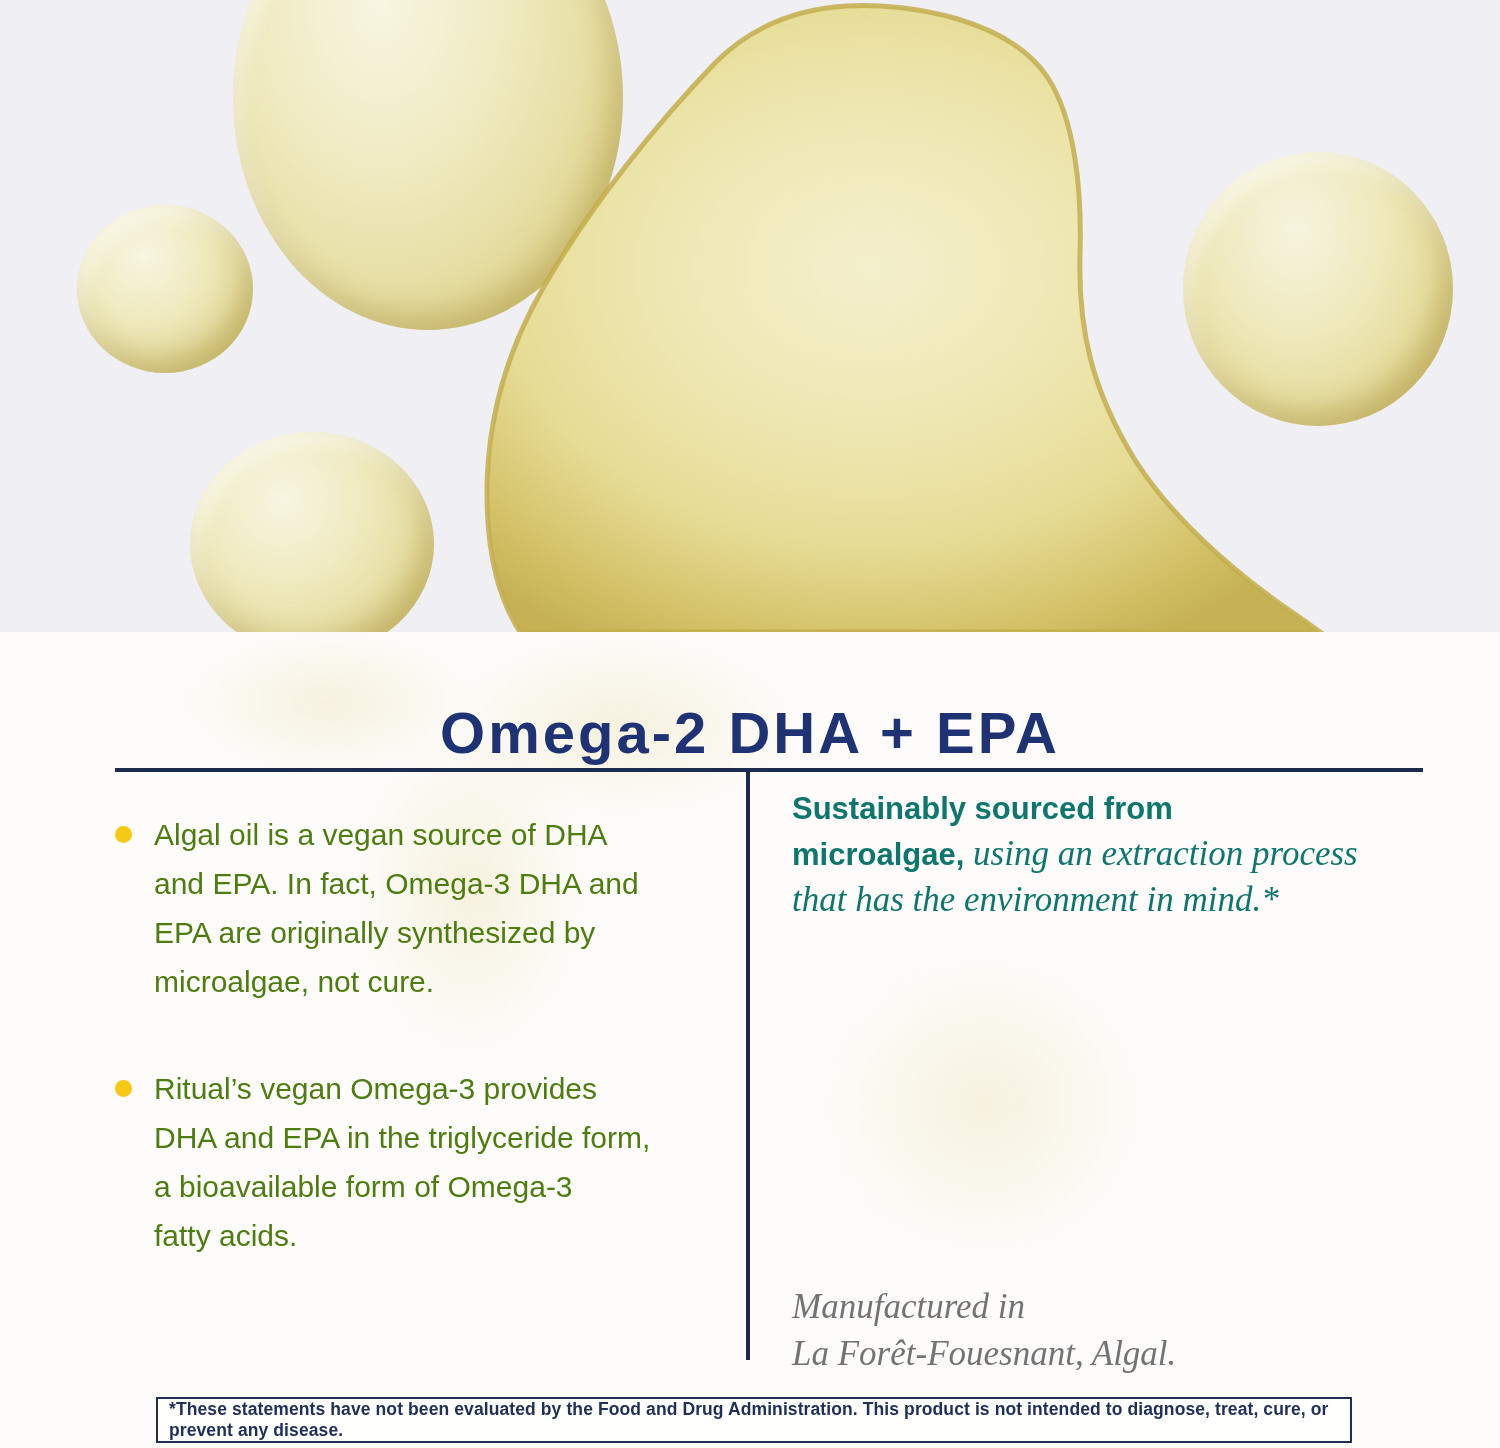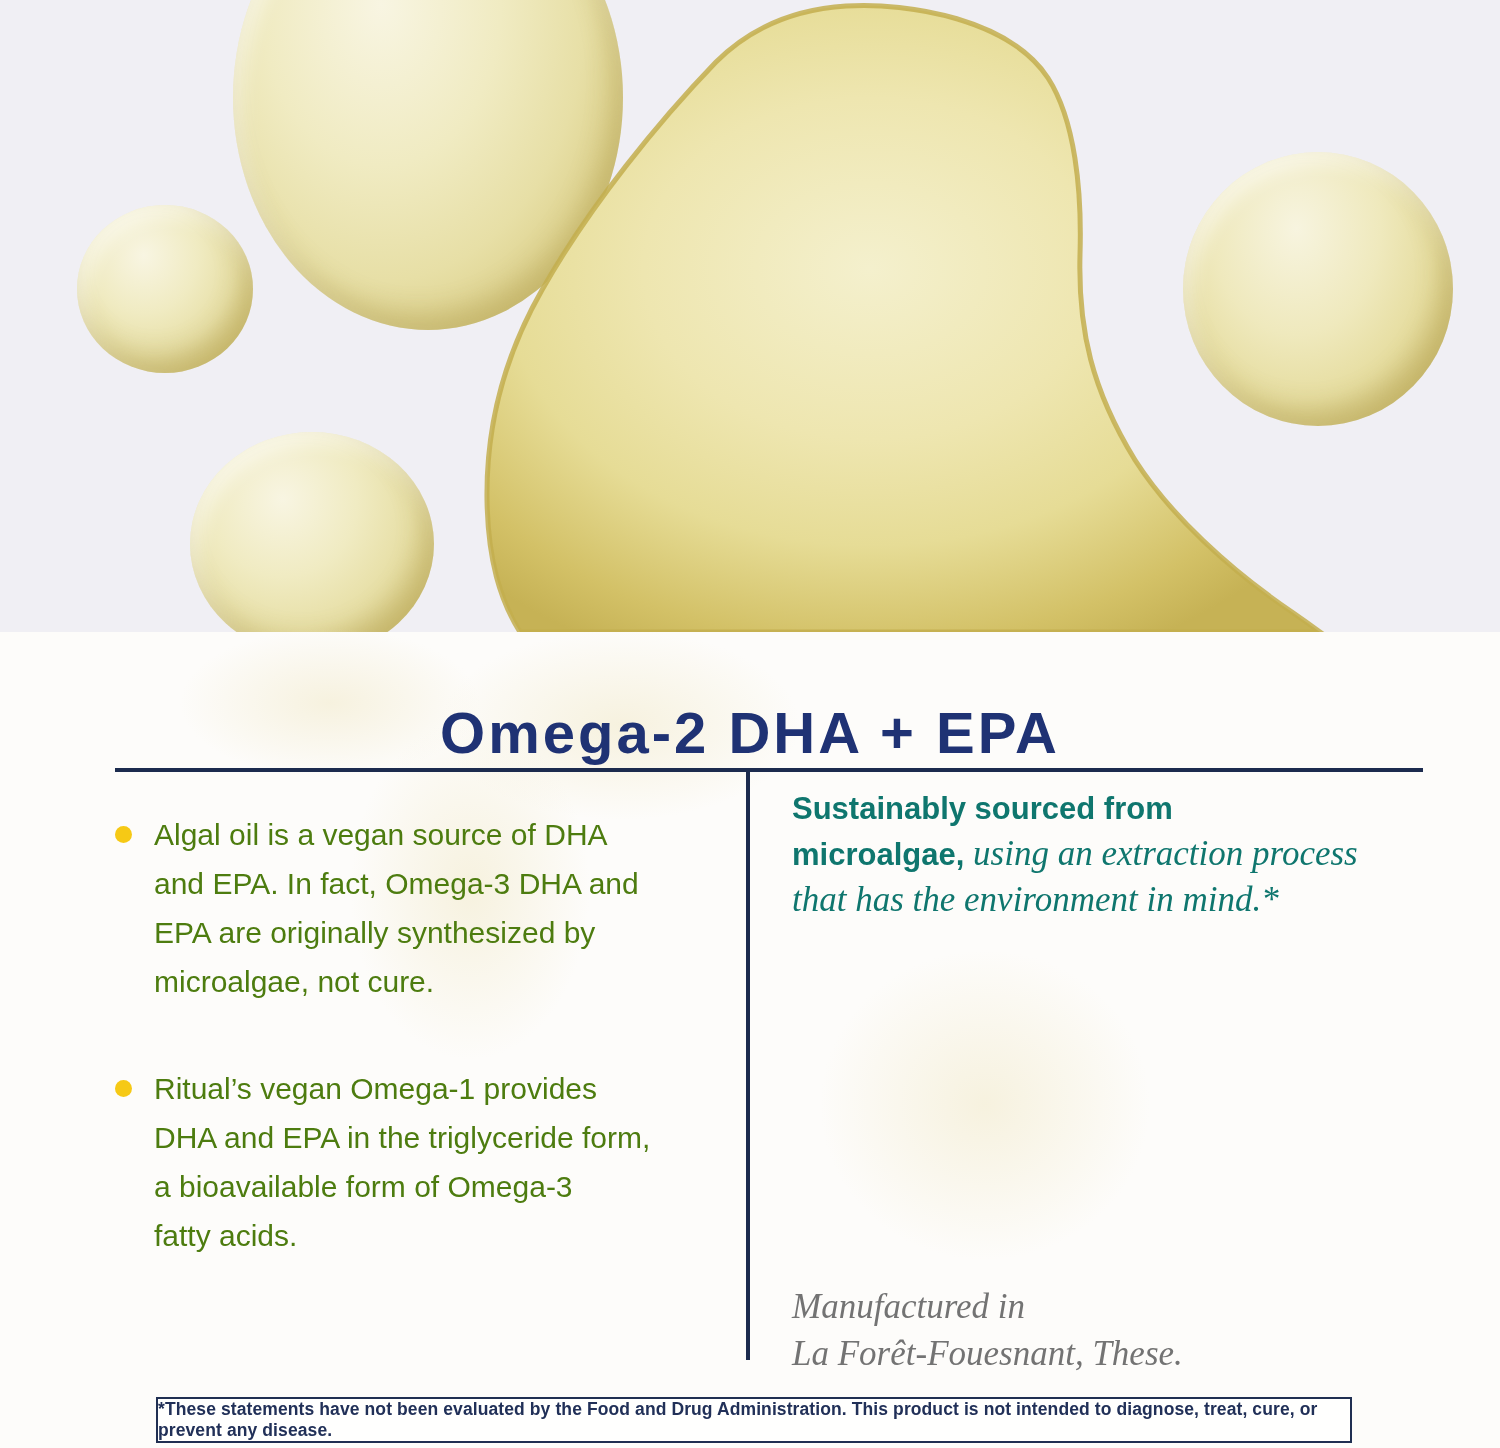--- a/index.html
+++ b/index.html
@@ -42,21 +42,21 @@
   .rightcol{position:absolute;left:792px;top:786px;width:660px;color:#0f766e;
     font-size:31px;line-height:45px;font-weight:700;}
   .ser{font-family:"Liberation Serif",serif;font-style:italic;font-weight:400;font-size:35px;}
   .manufactured{position:absolute;left:792px;top:1283px;width:640px;color:#737373;
     font-family:"Liberation Serif",serif;font-style:italic;font-size:35px;line-height:47px;}
   .disclaimer{
     position:absolute;left:156px;top:1397px;width:1196px;height:46px;
     border:2px solid #202f52;background:#fffffe;box-sizing:border-box;
     display:flex;align-items:center;justify-content:center;
   }
-  .disclaimer p{margin:0;font-size:17.5px;font-weight:700;color:#213058;letter-spacing:.1px;}
+  .disclaimer p{margin:11px;font-size:17.5px;font-weight:700;color:#213058;letter-spacing:.1px;}
 </style>
 </head>
 <body>
 
 <div class="canvas">
 
   <section class="photo">
     <div class="droplet d-topcenter"></div>
     <div class="droplet d-smallleft"></div>
     <div class="droplet d-midleft"></div>
@@ -98,40 +98,40 @@
   <span class="bullet-dot dot1"></span>
   <div class="bullet-text bt1">
     <div>Algal oil is a vegan source of DHA</div>
     <div>and EPA. In fact, Omega-3 DHA and</div>
     <div>EPA are originally synthesized by</div>
     <div>microalgae, not cure.</div>
   </div>
 
   <span class="bullet-dot dot2"></span>
   <div class="bullet-text bt2">
-    <div>Ritual’s vegan Omega-1 provides</div>
+    <div>Ritual’s vegan Omega-3 provides</div>
     <div>DHA and EPA in the triglyceride form,</div>
     <div>a bioavailable form of Omega-3</div>
     <div>fatty acids.</div>
   </div>
 
   <div class="rightcol">
     <div>
       <span>Sustainably sourced from</span>
     </div>
     <div>
       <span>microalgae,</span><span class="ser"> using an extraction process</span>
     </div>
     <div>
       <span class="ser">that has the environment in mind.*</span>
     </div>
   </div>
 
   <div class="manufactured">
     <div>Manufactured in</div>
-    <div>La Forêt-Fouesnant, These.</div>
+    <div>La Forêt-Fouesnant, Algal.</div>
   </div>
 
   <div class="disclaimer">
     <p>*These statements have not been evaluated by the Food and Drug Administration. This product is not intended to diagnose, treat, cure, or prevent any disease.</p>
   </div>
 
 </div>
 
 </body></html>

